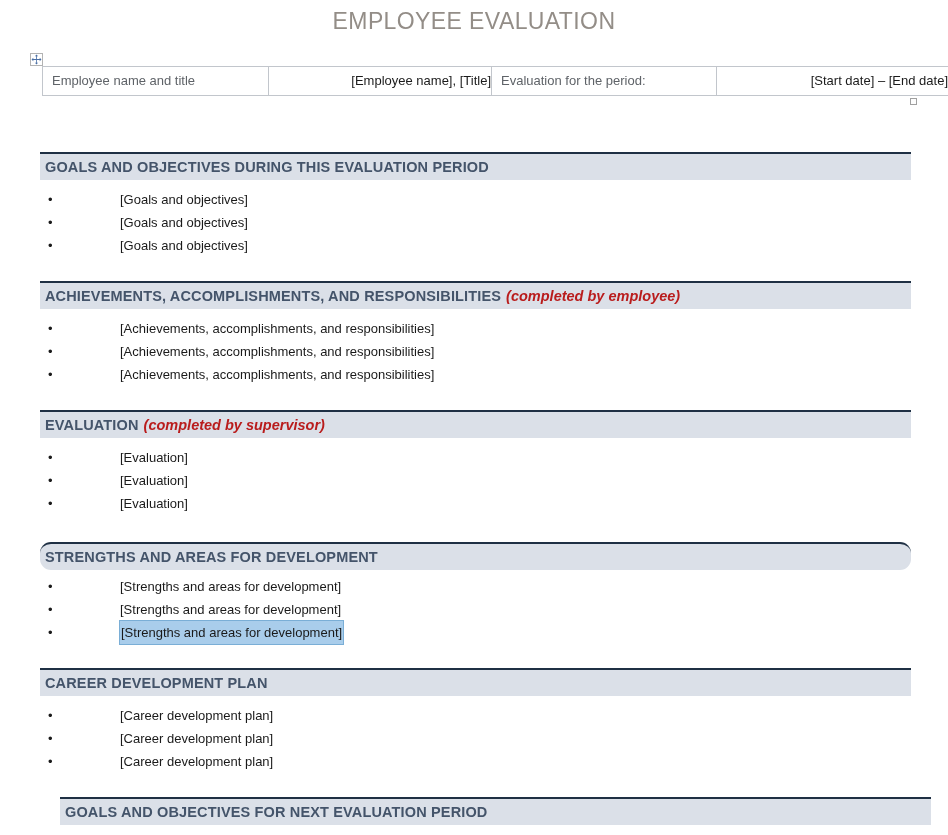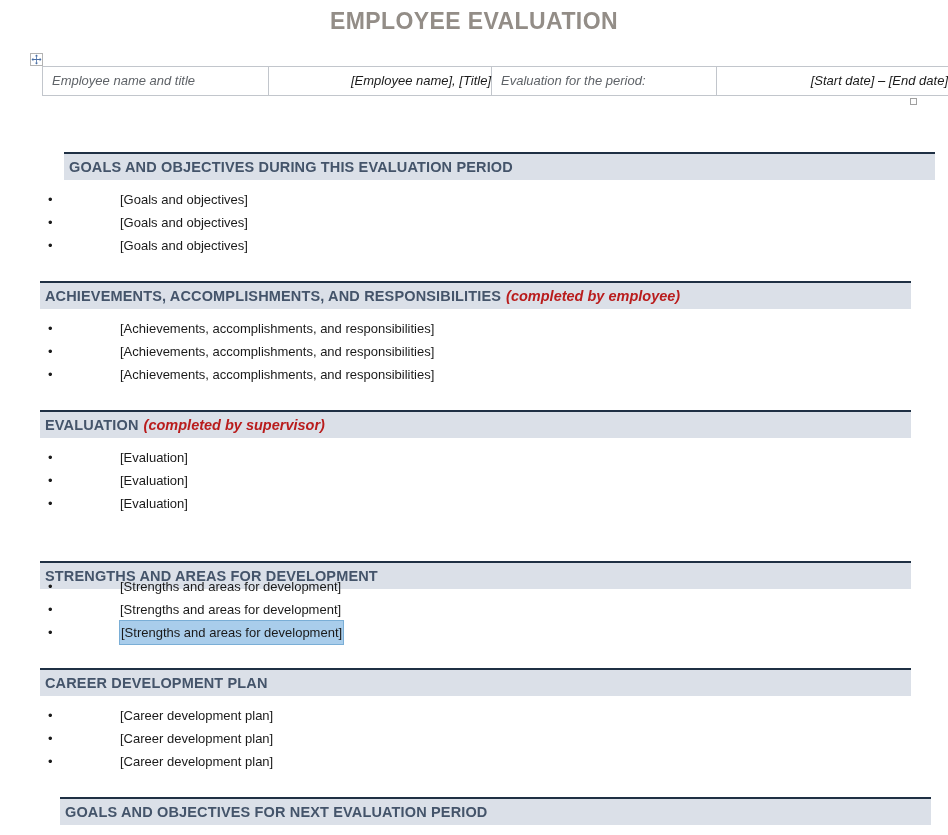--- a/index.html
+++ b/index.html
@@ -26,21 +26,21 @@
   
   .doc-title {
     position: absolute;
     left: 0;
     top: 8px;
     width: 948px;
     text-align: center;
     font-size: 23px;
     letter-spacing: 0.4px;
     color: #938d87;
-    font-weight: 700;
+    font-weight: 400;
     white-space: nowrap;
   }
 
   
   .table-wrap {
     position: absolute;
     left: 42px;
     top: 66px;
     width: 866px;
   }
@@ -66,21 +66,20 @@
     height: 7px;
     border: 1px solid #a0a0a0;
     background: #fdfdfd;
     box-sizing: border-box;
   }
 
   table.info {
     border-collapse: collapse;
     width: 866px;
     table-layout: fixed;
-    font-style: italic;
   }
   table.info td {
     border: 1px solid #c2c6cc;
     height: 28px;
     padding: 0 0 0 9px;
     vertical-align: middle;
     font-size: 13px;
     line-height: 16px;
   }
   td.label {
@@ -183,21 +182,21 @@
           <td class="label c3">Evaluation  for the period:</td>
           <td class="value c4">[Start date] – [End date]</td>
         </tr>
       </tbody>
     </table>
 
     <div class="resize-handle"></div>
   </div>
 
   <div id="sections-root">
-      <div class="section-head" style="top: 152px; margin-left: 24px;">
+      <div class="section-head" style="top: 152px;">
         <span class="h-main">GOALS AND OBJECTIVES  DURING THIS EVALUATION PERIOD</span>
       </div>
       <div class="bullets" style="top: 188px;">
         <div class="bullet-row">
           <span class="bullet-dot">•</span>
           <span class="bullet-text">[Goals and objectives]</span>
         </div>
         <div class="bullet-row">
           <span class="bullet-dot">•</span>
           <span class="bullet-text">[Goals and objectives]</span>
@@ -236,21 +235,21 @@
         </div>
         <div class="bullet-row">
           <span class="bullet-dot">•</span>
           <span class="bullet-text">[Evaluation]</span>
         </div>
         <div class="bullet-row">
           <span class="bullet-dot">•</span>
           <span class="bullet-text">[Evaluation]</span>
         </div>
       </div>
-      <div class="section-head" style="top: 561px;">
+      <div class="section-head" style="top: 542px; border-radius: 11px;">
         <span class="h-main">STRENGTHS  AND AREAS FOR DEVELOPMENT</span>
       </div>
       <div class="bullets" style="top: 575px;">
         <div class="bullet-row">
           <span class="bullet-dot">•</span>
           <span class="bullet-text">[Strengths and areas for development]</span>
         </div>
         <div class="bullet-row">
           <span class="bullet-dot">•</span>
           <span class="bullet-text">[Strengths and areas for development]</span>

